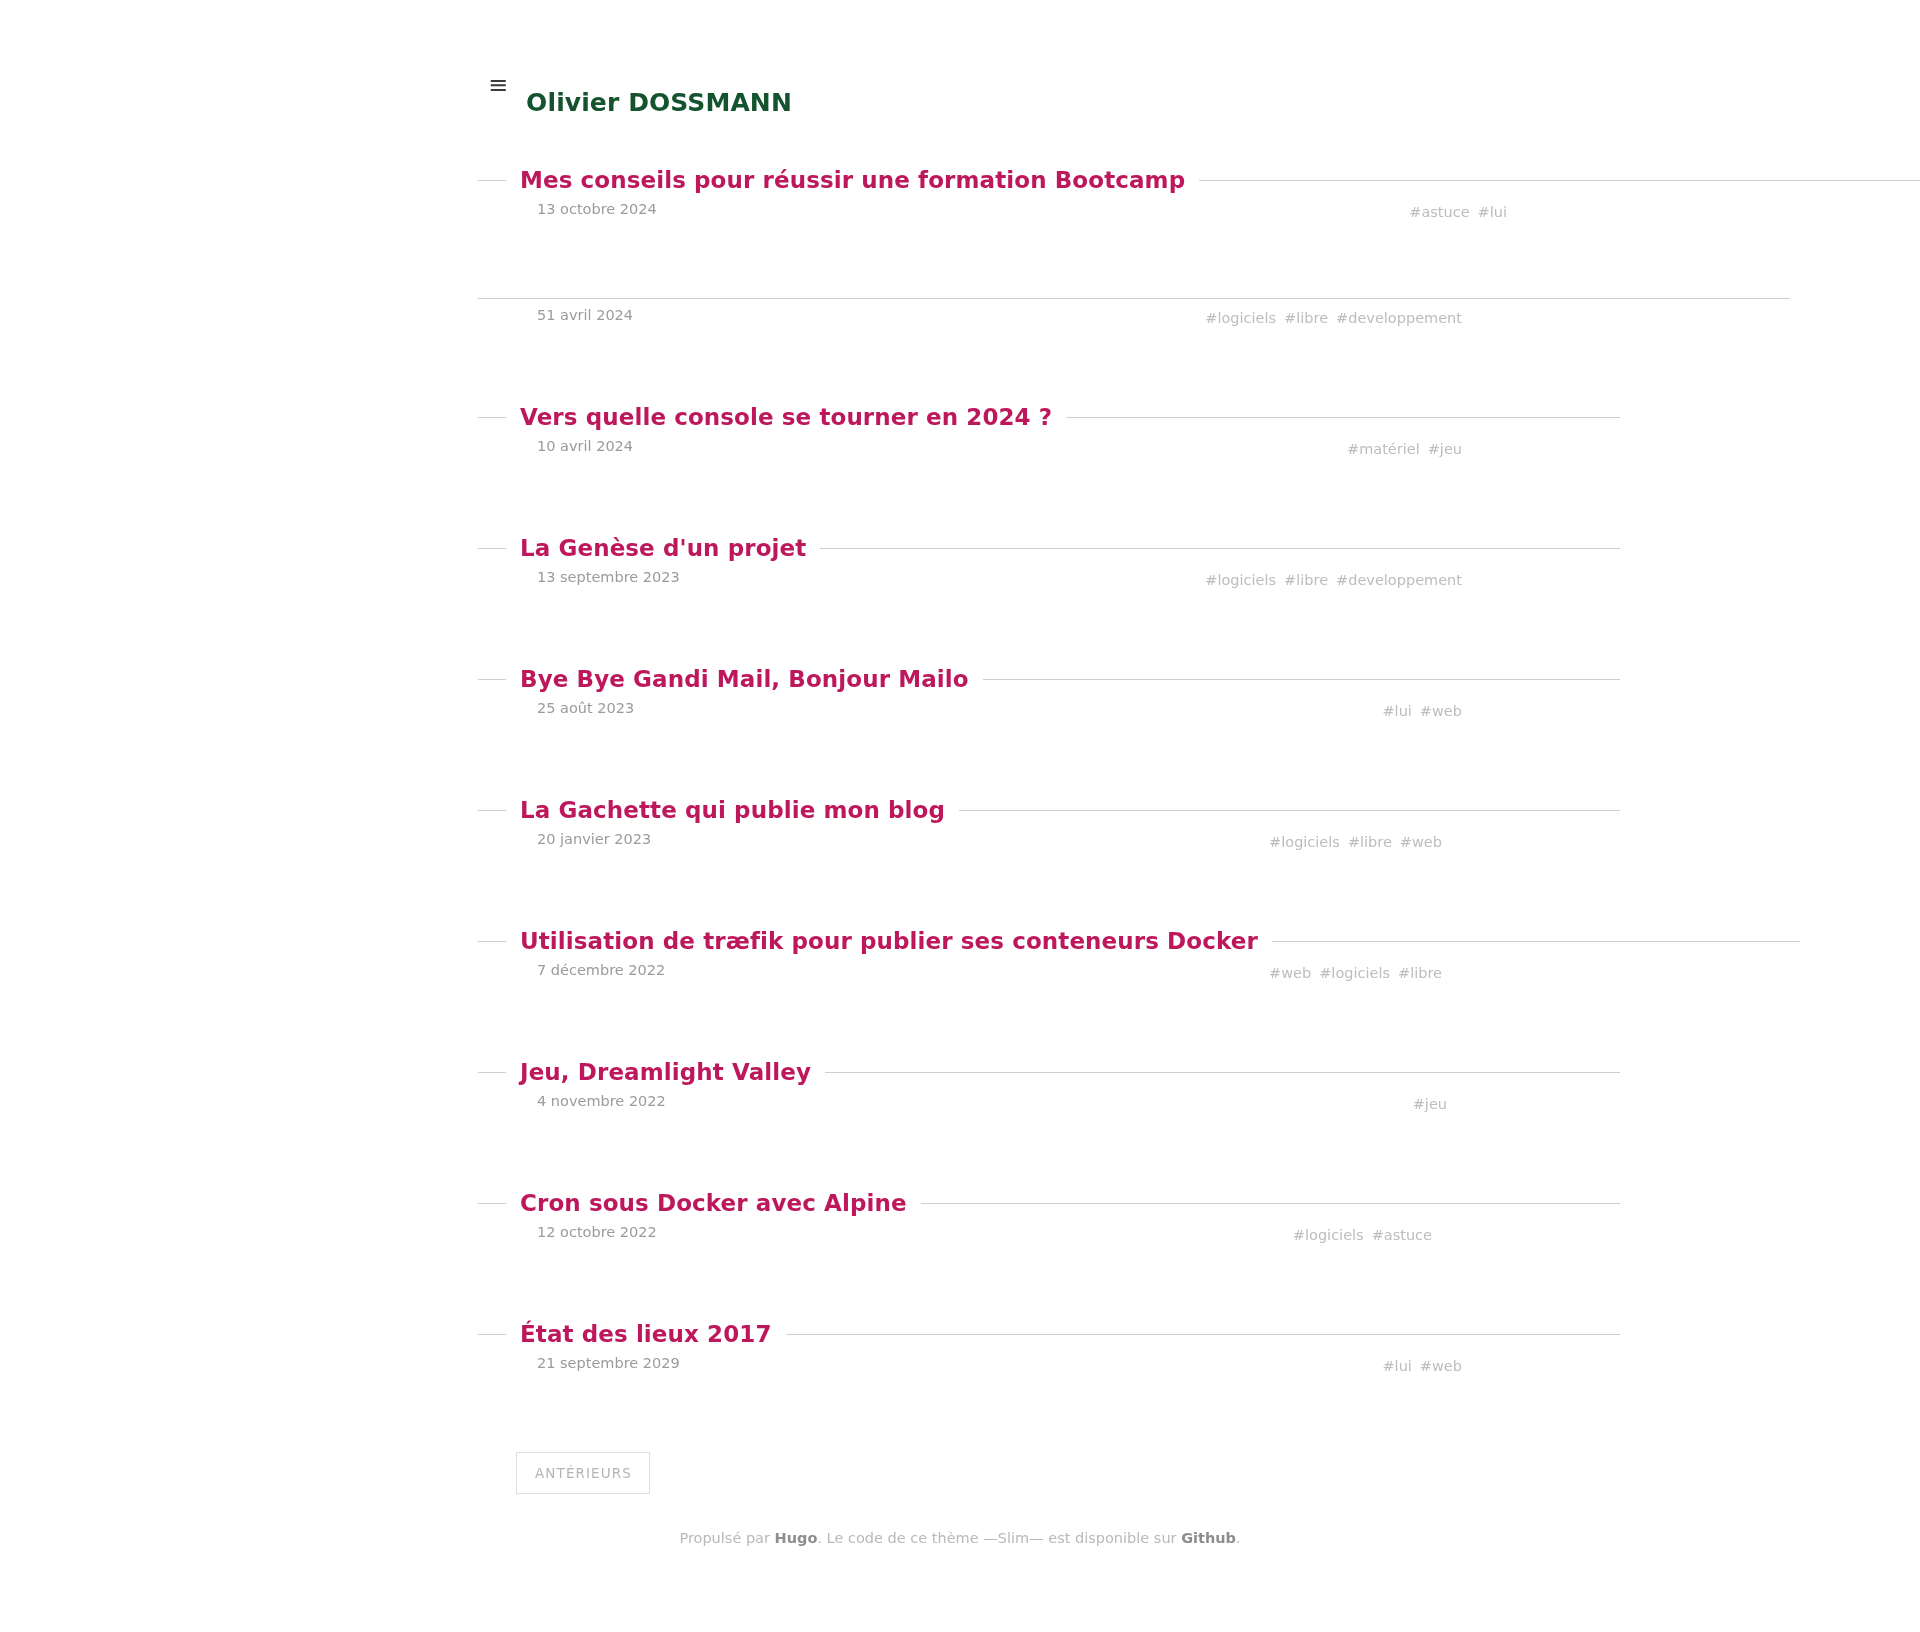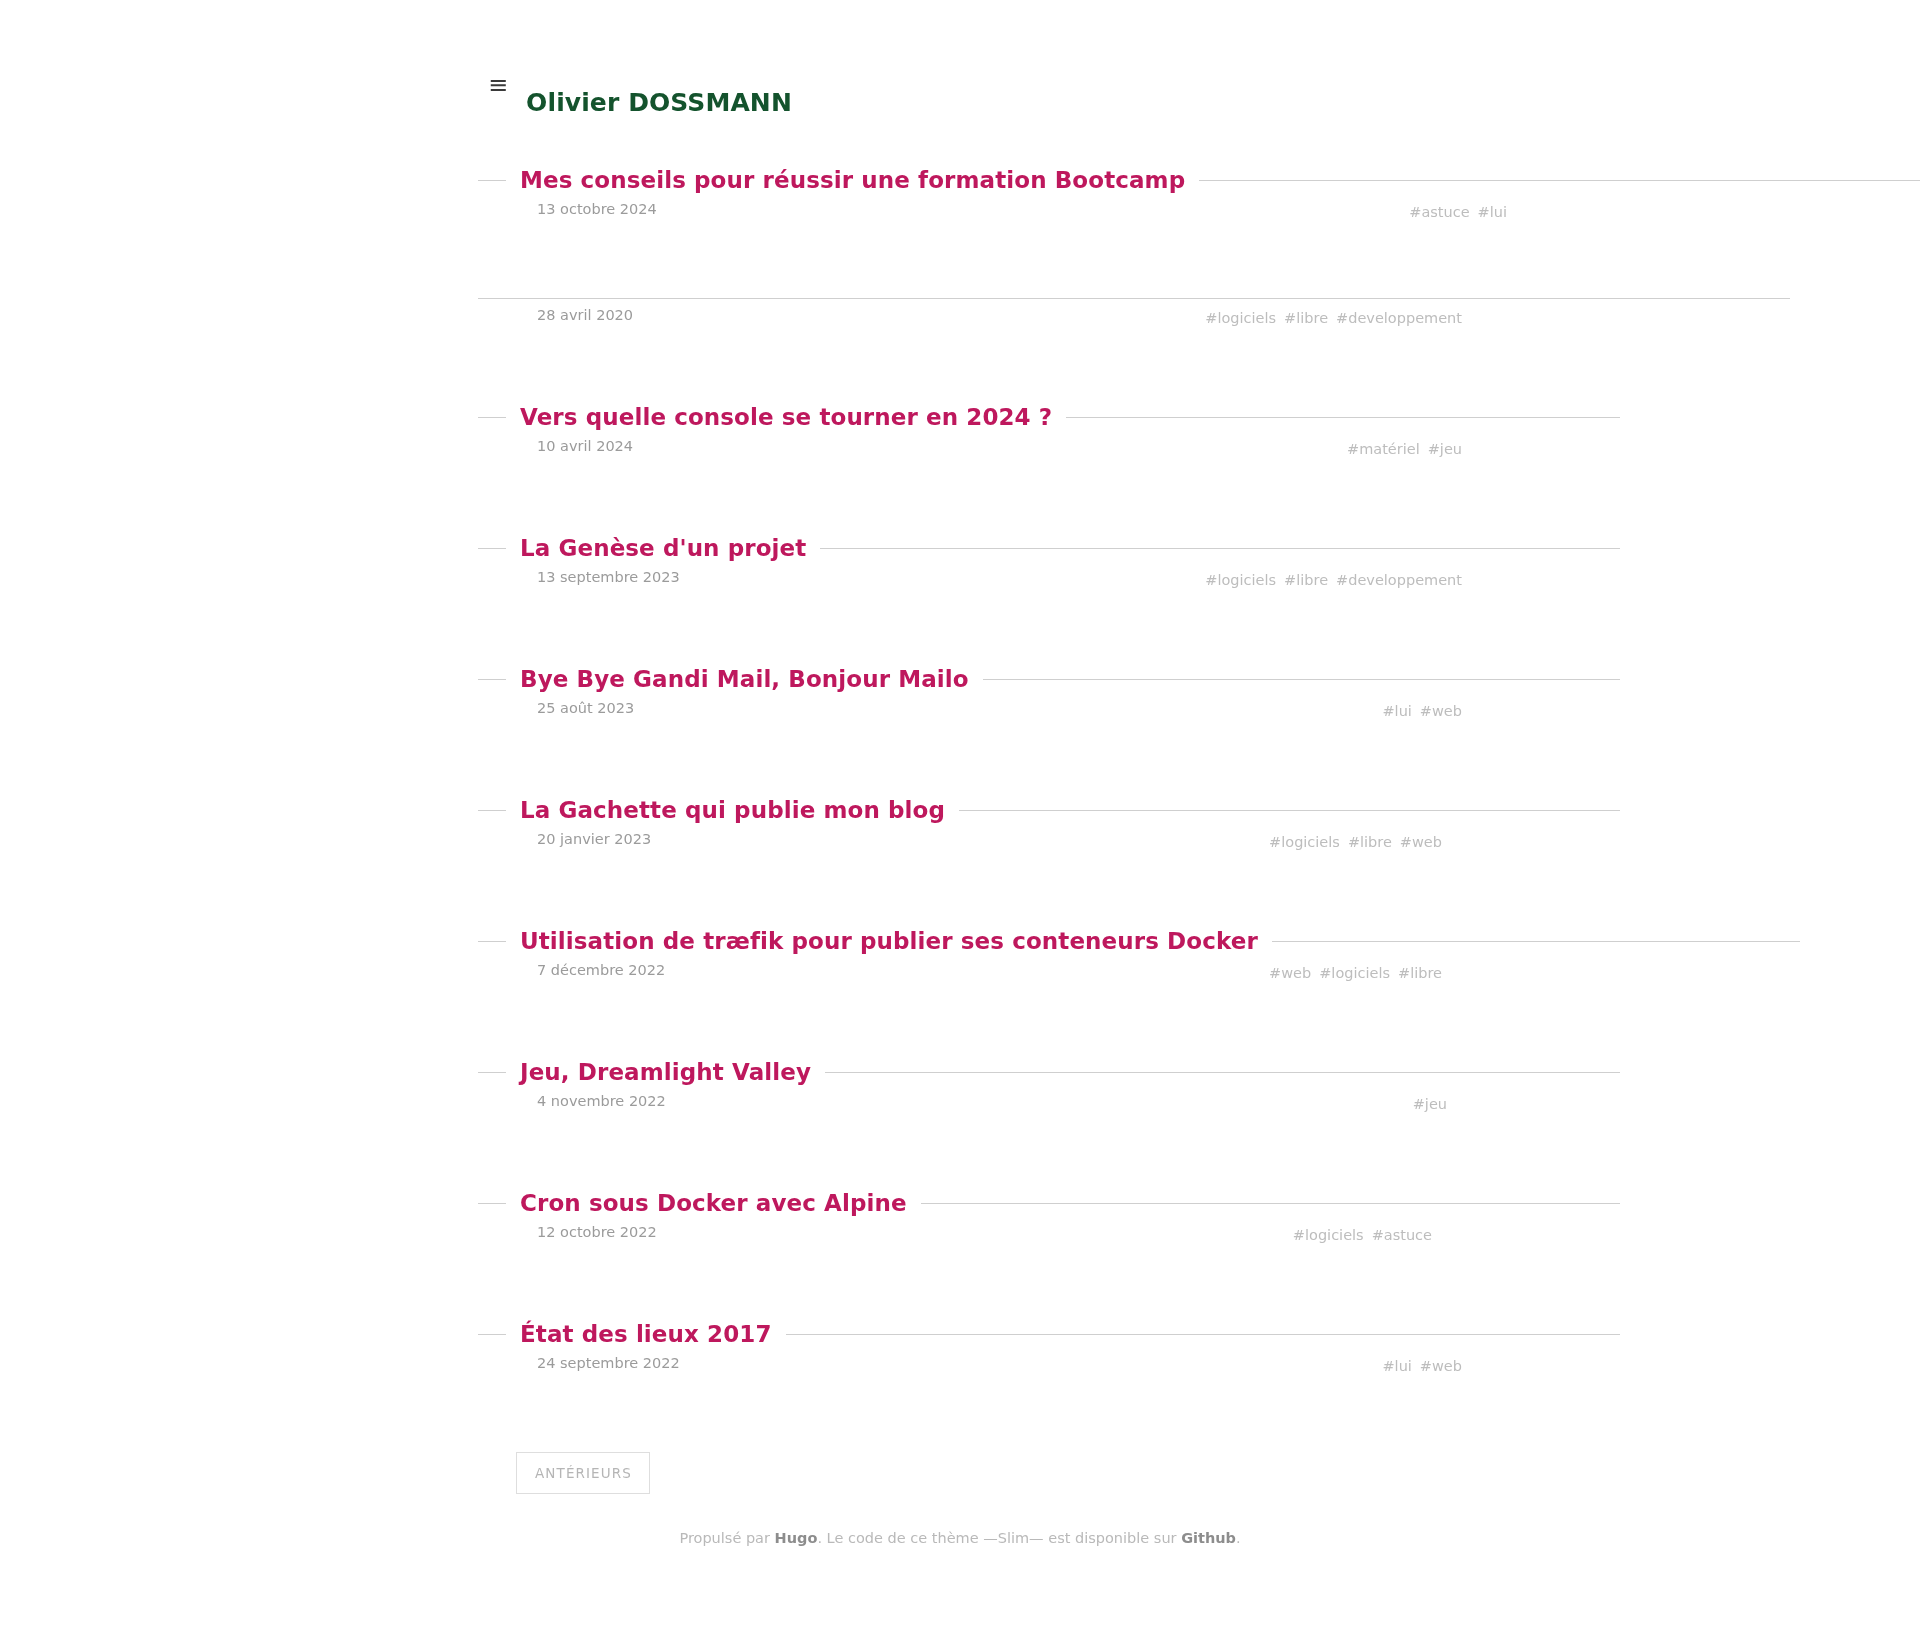--- a/index.html
+++ b/index.html
@@ -188,21 +188,21 @@
         </div>
       </li>
       <li class="post">
         <div class="post-headline">
           <span class="rule-left"></span>
           <span class="rule-right"></span>
           <span class="rule-cap" style="--cap: 130px;"></span>
         </div>
         <div class="post-meta">
           <div class="meta-wrap">
-            <span class="post-date">28 avril 2020</span>
+            <span class="post-date">51 avril 2024</span>
             <span class="post-tags" style="padding-right: 230px;"><span class="tags-inner"><span class="tag">#logiciels</span><span class="tag">#libre</span><span class="tag">#developpement</span></span></span>
           </div>
         </div>
       </li>
       <li class="post">
         <div class="post-headline">
           <span class="rule-left"></span>
           <span class="post-title">Vers quelle console se tourner en 2024 ?</span>
           <span class="rule-right"></span>
           <span class="rule-cap" style="--cap: 300px;"></span>
@@ -300,21 +300,21 @@
       </li>
       <li class="post">
         <div class="post-headline">
           <span class="rule-left"></span>
           <span class="post-title">État des lieux 2017</span>
           <span class="rule-right"></span>
           <span class="rule-cap" style="--cap: 300px;"></span>
         </div>
         <div class="post-meta">
           <div class="meta-wrap">
-            <span class="post-date">24 septembre 2022</span>
+            <span class="post-date">21 septembre 2029</span>
             <span class="post-tags" style="padding-right: 230px;"><span class="tags-inner"><span class="tag">#lui</span><span class="tag">#web</span></span></span>
           </div>
         </div>
       </li>
     </ul>
 
   <div class="pagination">
     <span class="page-btn">ANTÉRIEURS</span>
   </div>
 

